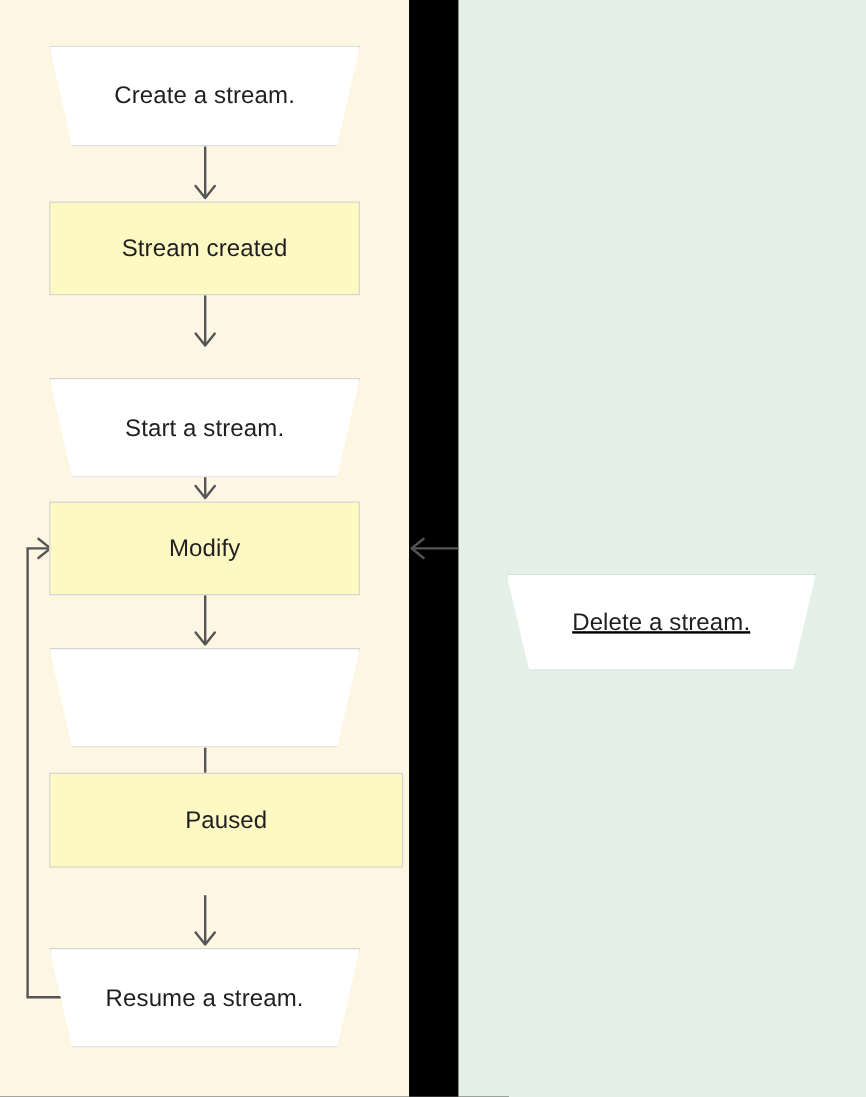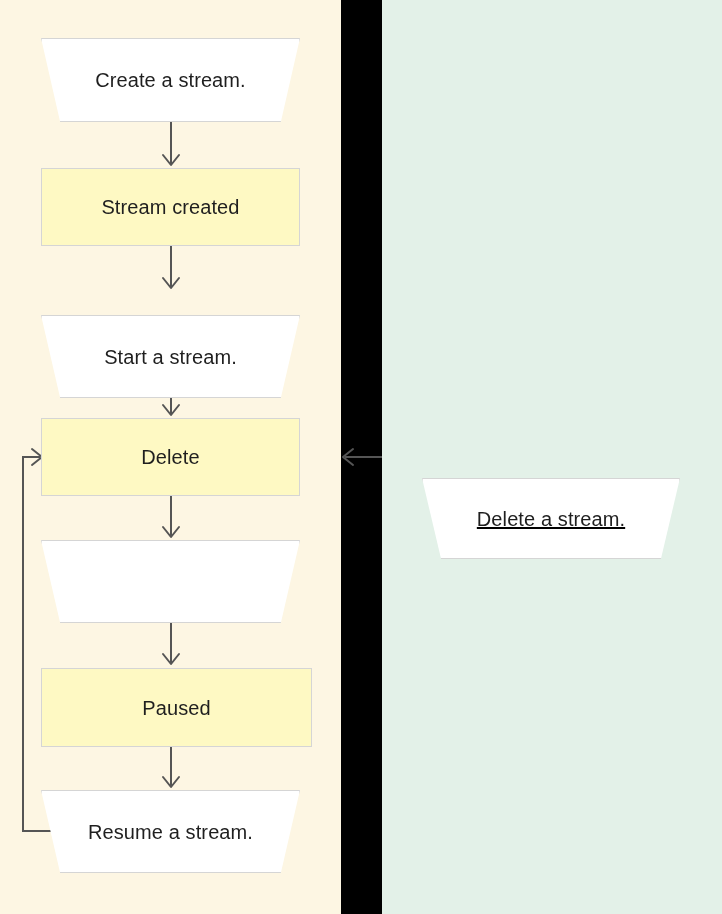--- a/index.html
+++ b/index.html
@@ -137,28 +137,28 @@
   <div class="node" style="left:41px; top:168px; width:259px; height:78px;">
     <span class="label">Stream created</span>
   </div>
 
   <div class="node trapezoid" style="left:41px; top:291px; width:259px; height:83px;margin-top:24px;">
     <div class="tz-fill"></div>
     <span class="label">Start a stream.</span>
   </div>
 
   <div class="node" style="left:41px; top:418px; width:259px; height:78px;">
-    <span class="label">Delete</span>
+    <span class="label">Modify</span>
   </div>
 
   <div class="node trapezoid" style="left:41px; top:540px; width:259px; height:83px;">
     <div class="tz-fill"></div>
   </div>
 
-  <div class="node" style="left:41px; top:668px; width:271px; height:79px;">
+  <div class="node" style="left:41px; top:644px; width:295px; height:79px;">
     <span class="label">Paused</span>
   </div>
 
   <div class="node trapezoid" style="left:41px; top:790px; width:259px; height:83px;align-items:center;">
     <div class="tz-fill"></div>
     <span class="label">Resume a stream.</span>
   </div>
 
 
   <div class="node trapezoid" style="left:422px; top:478px; width:258px; height:81px;text-decoration:underline;">

